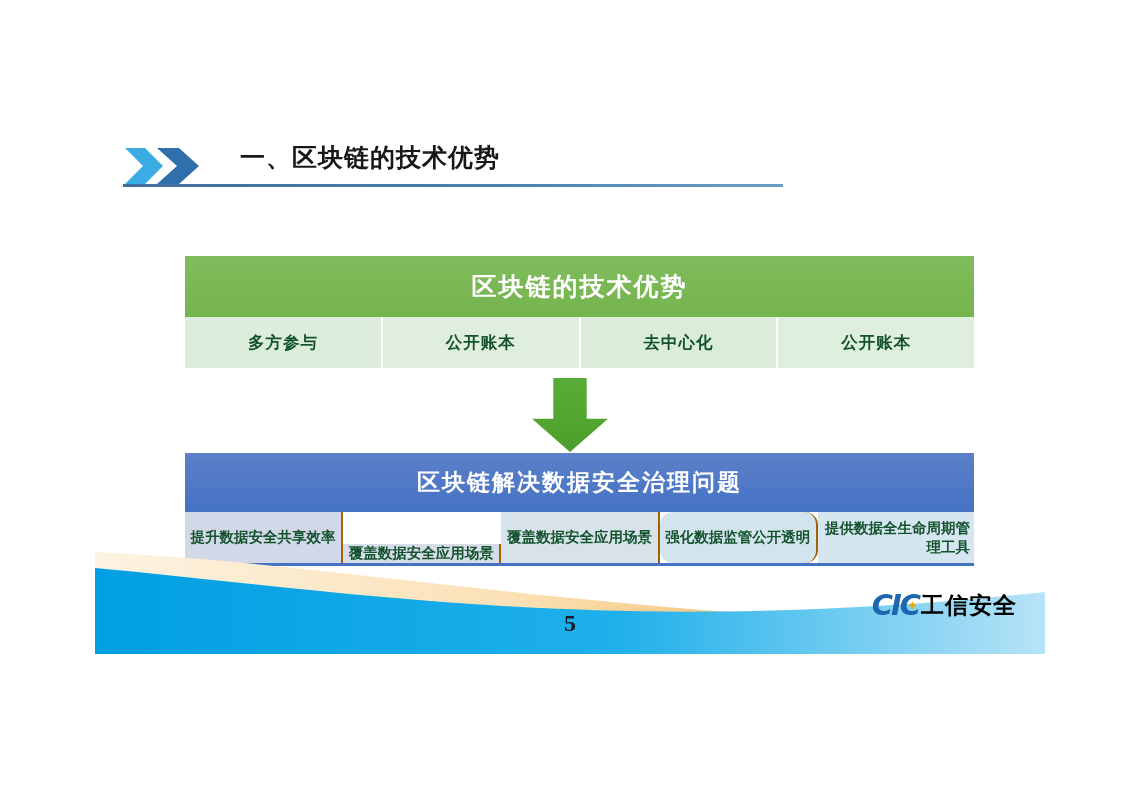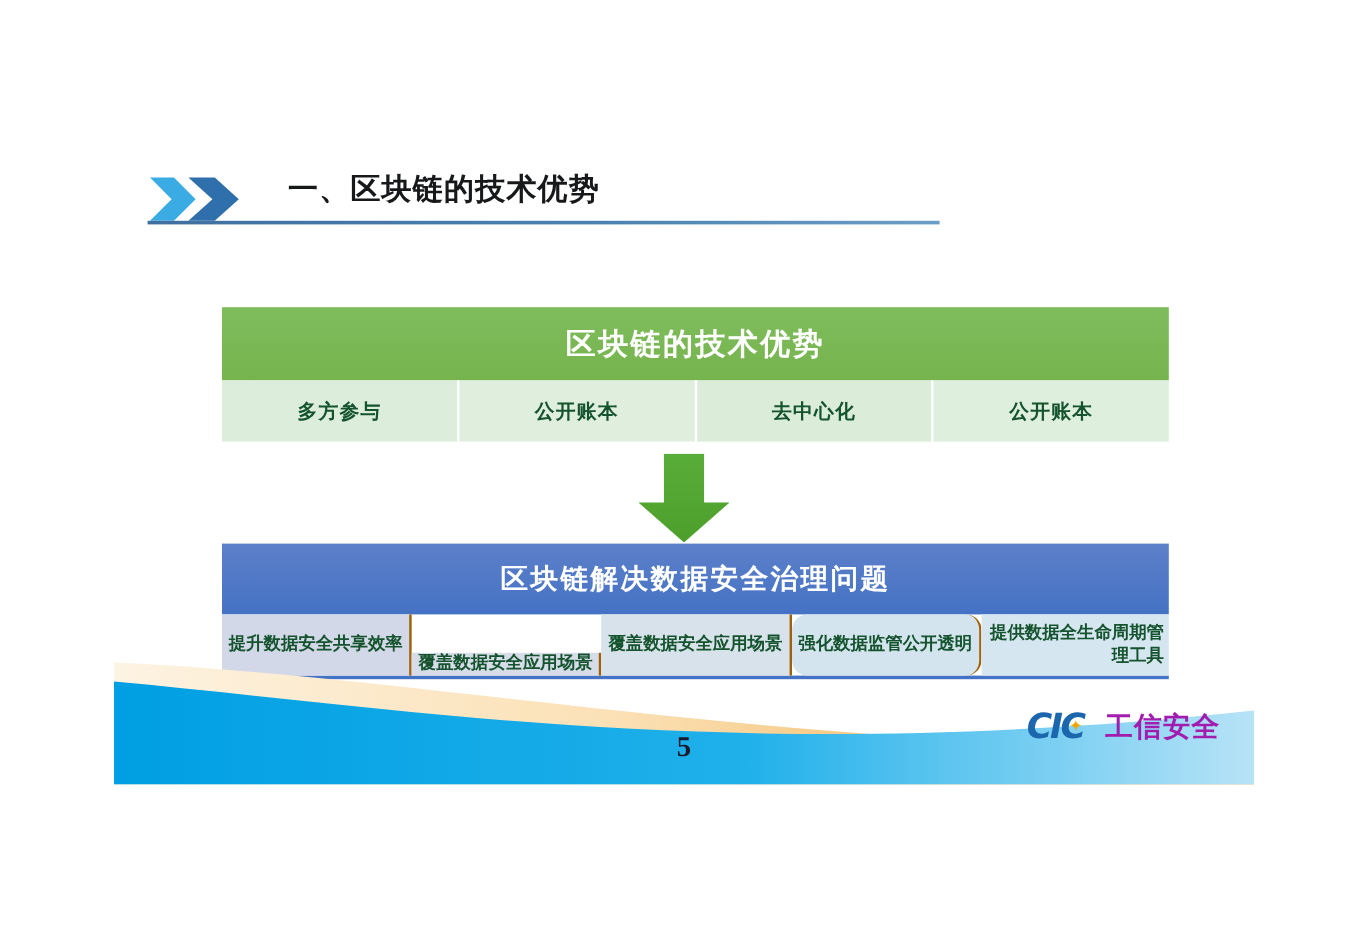--- a/index.html
+++ b/index.html
@@ -228,22 +228,22 @@
     width: 11px;
     height: 11px;
     color: #f0a500;
     font-size: 13px;
     line-height: 11px;
     text-align: center;
   }
   .logo-cn {
     font-size: 23px;
     font-weight: bold;
-    color: #a21caf;
-    margin-left: 18px;
+    color: #000000;
+    margin-left: 2px;
     letter-spacing: 1px;
     line-height: 1;
   }
 </style>
 </head>
 <body>
 
 <div id="slide">
 
   <div class="title-row">

